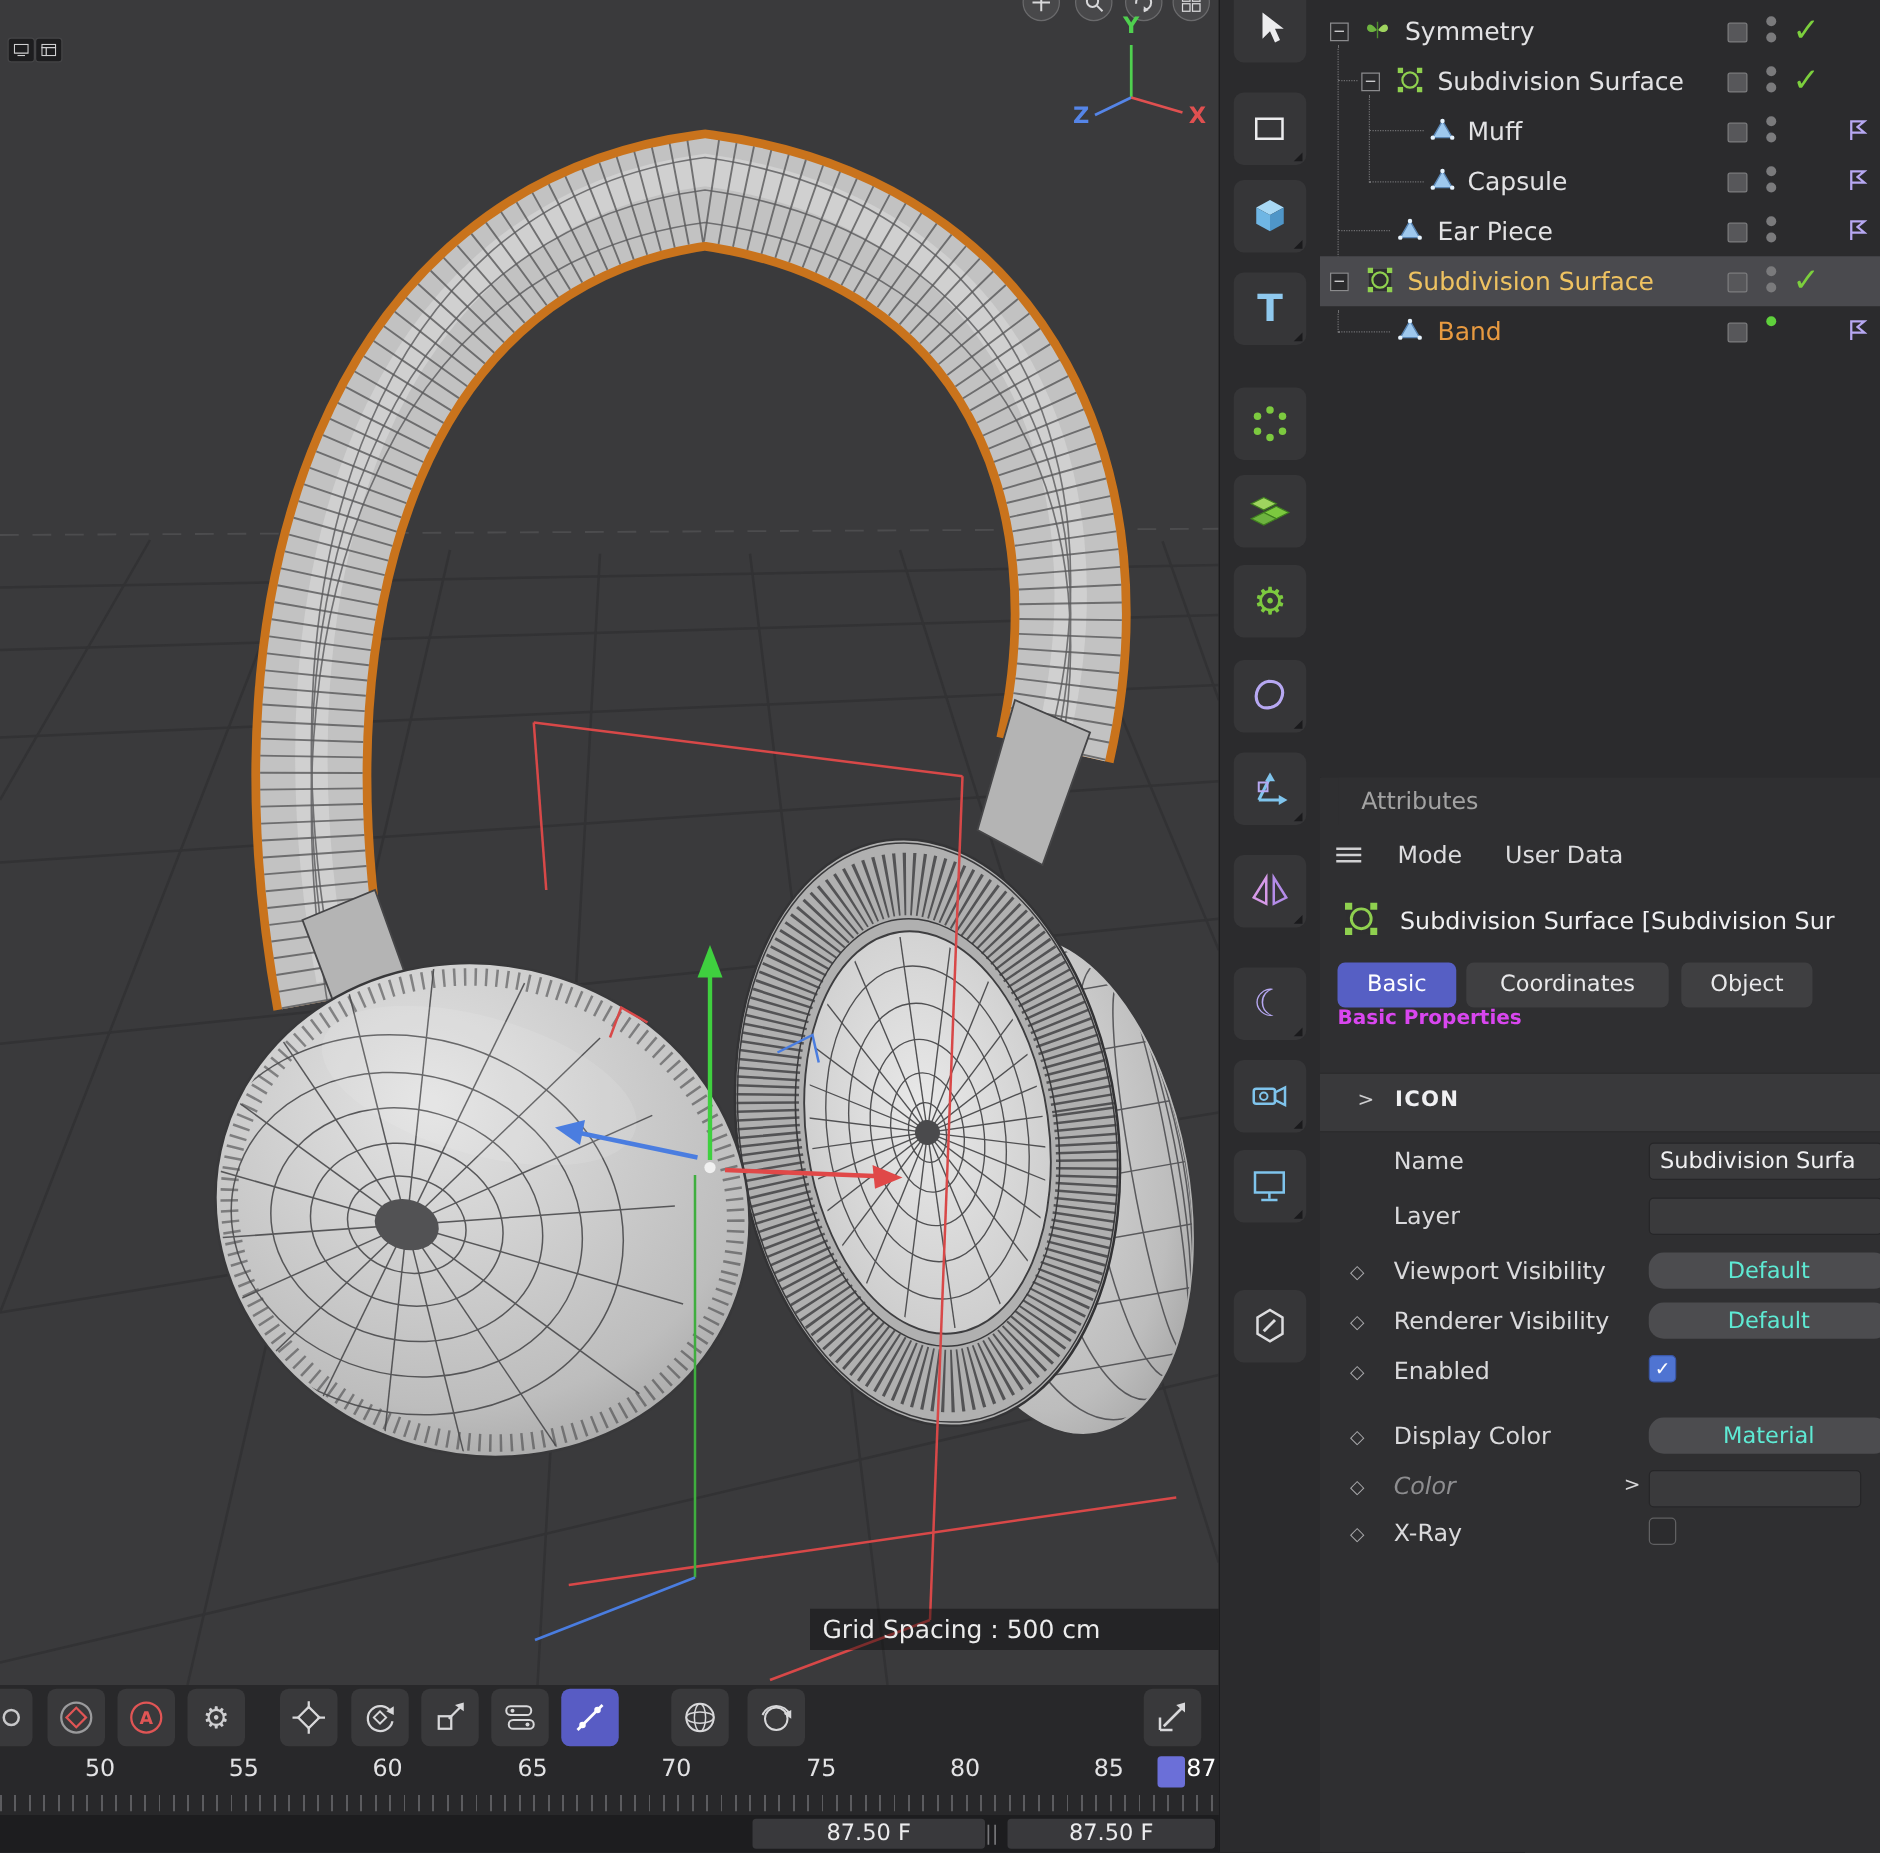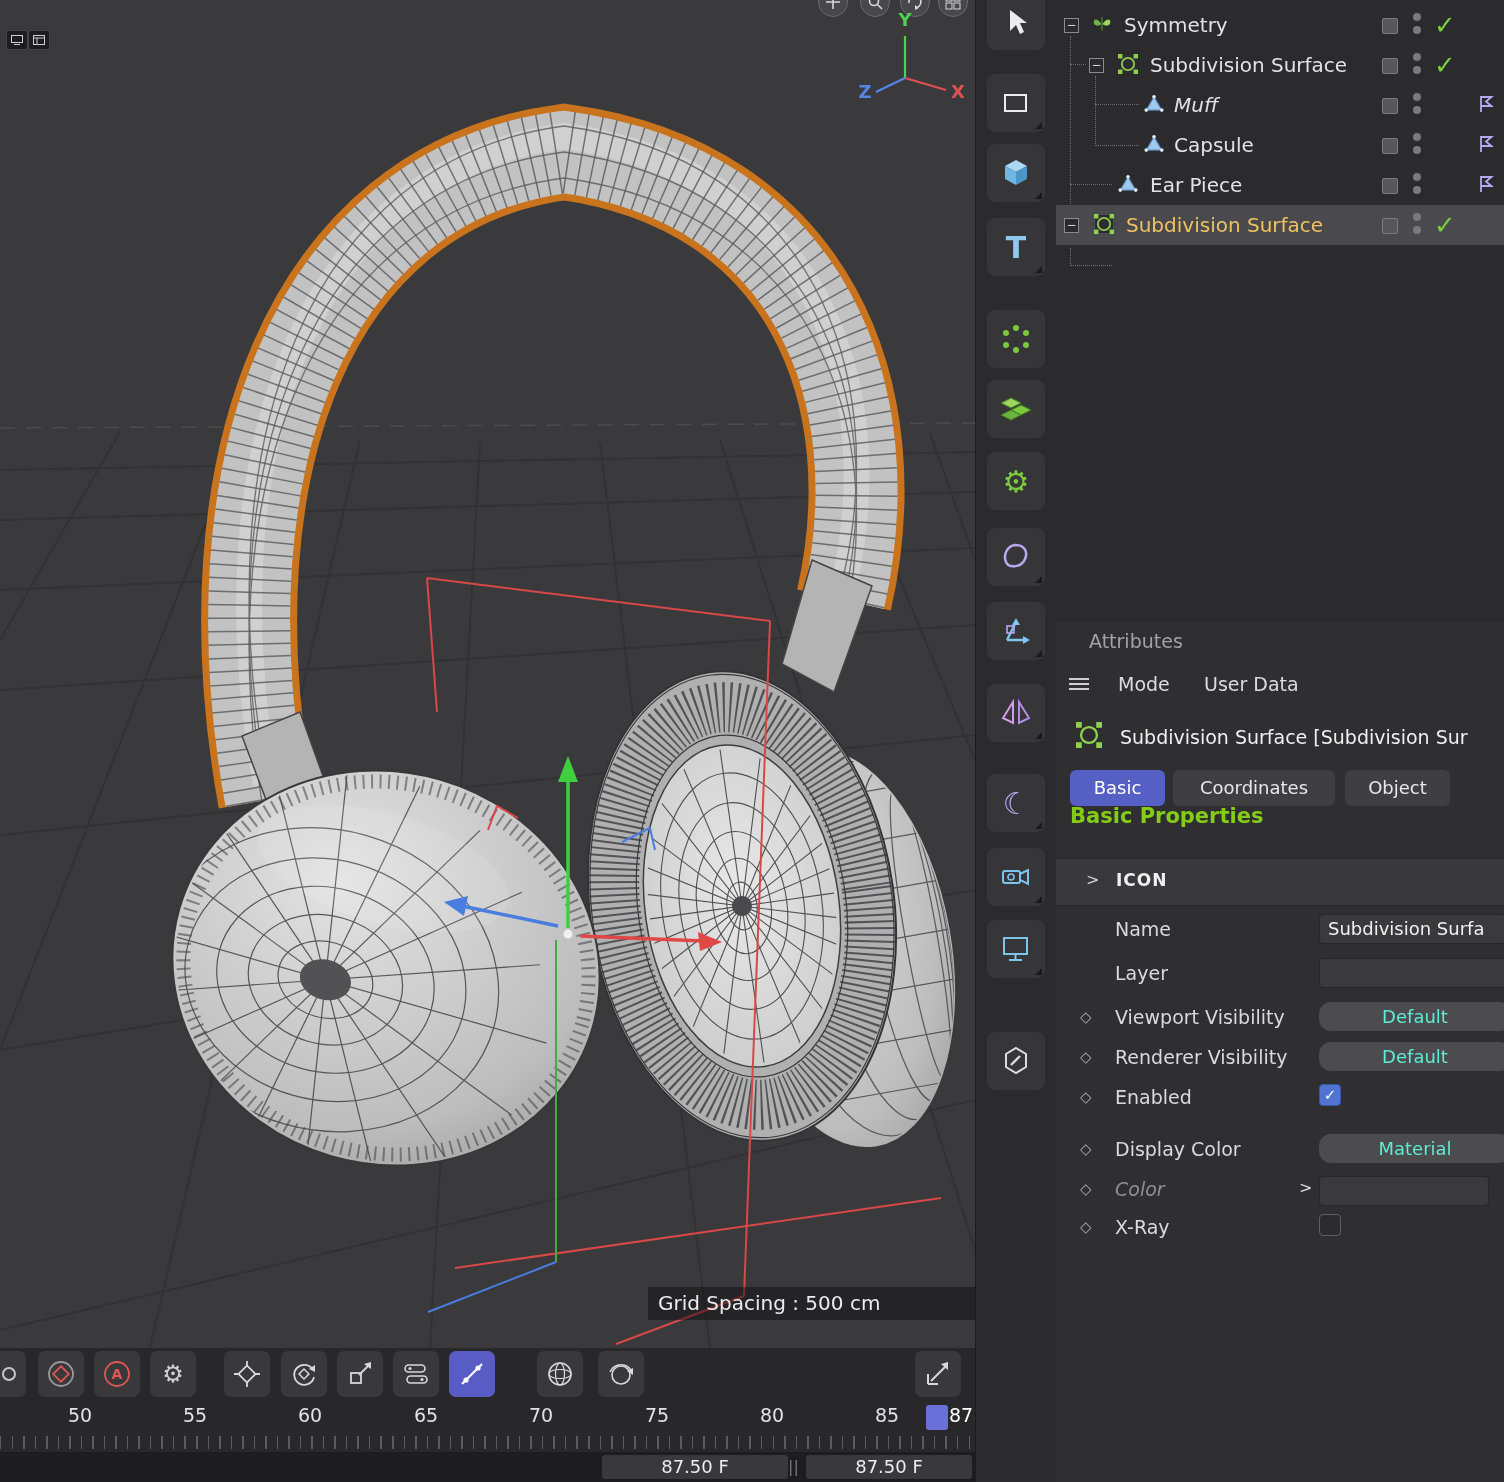--- a/index.html
+++ b/index.html
@@ -42,21 +42,21 @@
   .tag-icon{position:absolute;left:422px;top:10px;}
   .conn{position:absolute;border-color:#6e6e70 !important;}
   
   #attributes{left:1056px;top:622px;width:448px;height:860px;background:#2f2f31;}
   .atab{position:absolute;top:0;height:38px;font-size:19px;line-height:38px;text-align:left;padding-left:18px;box-sizing:border-box;}
   .menu-item{position:absolute;top:40px;height:44px;line-height:44px;font-size:19px;color:#dcdcde;}
   .obj-title{position:absolute;left:64px;top:104px;font-size:19px;color:#f0f0f2;white-space:nowrap;overflow:hidden;width:384px;}
   .seg-btn{position:absolute;top:148px;height:36px;border-radius:6px;background:#3f3f41;color:#e8e8ea;
            font-size:18px;line-height:36px;text-align:center;}
   .seg-btn.active{background:#565fc4;color:#fff;}
-  .props-heading{position:absolute;left:14px;top:182px;font-size:21px;font-weight:bold;color:#84cc16;}
+  .props-heading{position:absolute;left:14px;top:182px;font-size:16px;font-weight:bold;color:#d946ef;}
   .icon-bar{position:absolute;left:0;top:236px;width:448px;height:46px;background:#39393b;
             border-top:1px solid #28282a;border-bottom:1px solid #28282a;}
   .prow-label{position:absolute;left:59px;font-size:19px;color:#dadadc;white-space:nowrap;}
   .prow-label.dim{color:#8e8e90;}
   .pdiamond{position:absolute;left:24px;font-size:15px;color:#a8a8aa;}
   .pinput{position:absolute;left:263px;height:28px;background:#3a3a3c;border:1px solid #262628;border-radius:4px;
           font-size:18px;color:#f0f0f2;line-height:28px;padding-left:8px;white-space:nowrap;overflow:hidden;}
   .pbtn{position:absolute;left:263px;width:192px;height:29px;background:#4c4c4f;border-radius:12px;
         font-size:18px;color:#5eead4;line-height:29px;text-align:center;}
   .pcheck{position:absolute;left:263px;width:20px;height:20px;border-radius:4px;text-align:center;}
@@ -421,21 +421,21 @@
 
     <div class="om-row" style="top:85px;">
       <span class="obj-icon" style="left:88px;">
         <svg width="20" height="20" viewBox="0 0 18 18">
             <path d="M9 2.5 L16 14.5 L2 14.5 Z" fill="#9ec9ef" stroke="#5b87b5"></path>
             <circle cx="9" cy="2.5" r="1.6" fill="#e6f3fd"></circle>
             <circle cx="2" cy="14.5" r="1.6" fill="#e6f3fd"></circle>
             <circle cx="16" cy="14.5" r="1.6" fill="#e6f3fd"></circle>
           </svg>
       </span>
-      <span class="om-label" style="left:118px;font-style:italic;">Muff</span>
+      <span class="om-label" style="left:118px;">Muff</span>
       <span class="vis-square"></span>
       <span class="vis-dots">
           <i></i>
           <i></i>
         </span>
       <span class="tag-icon">
         <svg width="16" height="18" viewBox="0 0 16 18">
             <path d="M3 17 V2 H13.5 L8 6.5 L13.5 11 H3" fill="none" stroke="#b7a8f2" stroke-width="1.8"></path>
           </svg>
       </span>
@@ -499,20 +499,40 @@
       </span>
       <span class="om-label gold" style="left:70px;">Subdivision Surface</span>
       <span class="vis-square"></span>
       <span class="vis-dots">
           <i></i>
           <i></i>
         </span>
       <span class="state-check">✓</span>
     </div>
 
+    <div class="om-row" style="top:245px;">
+      <span class="obj-icon" style="left:62px;">
+        <svg width="20" height="20" viewBox="0 0 18 18">
+            <path d="M9 2.5 L16 14.5 L2 14.5 Z" fill="#9ec9ef" stroke="#5b87b5"></path>
+            <circle cx="9" cy="2.5" r="1.6" fill="#e6f3fd"></circle>
+            <circle cx="2" cy="14.5" r="1.6" fill="#e6f3fd"></circle>
+            <circle cx="16" cy="14.5" r="1.6" fill="#e6f3fd"></circle>
+          </svg>
+      </span>
+      <span class="om-label orange" style="left:94px;">Band</span>
+      <span class="vis-square"></span>
+      <span class="vis-dots on">
+          <i></i>
+        </span>
+      <span class="tag-icon">
+        <svg width="16" height="18" viewBox="0 0 16 18">
+            <path d="M3 17 V2 H13.5 L8 6.5 L13.5 11 H3" fill="none" stroke="#b7a8f2" stroke-width="1.8"></path>
+          </svg>
+      </span>
+    </div>
   </div>
 
   <div id="attributes" class="abs">
     <div class="atab" style="left:15px;width:145px;background:#2f2f31;color:#a3a3a3;">Attributes</div>
 
     <div class="abs" style="left:13px;top:56px;width:20px;height:14px;">
       <div style="height:2px;background:#d0d0d2;margin-bottom:3px;"></div>
       <div style="height:2px;background:#d0d0d2;margin-bottom:3px;"></div>
       <div style="height:2px;background:#d0d0d2;"></div>
     </div>

